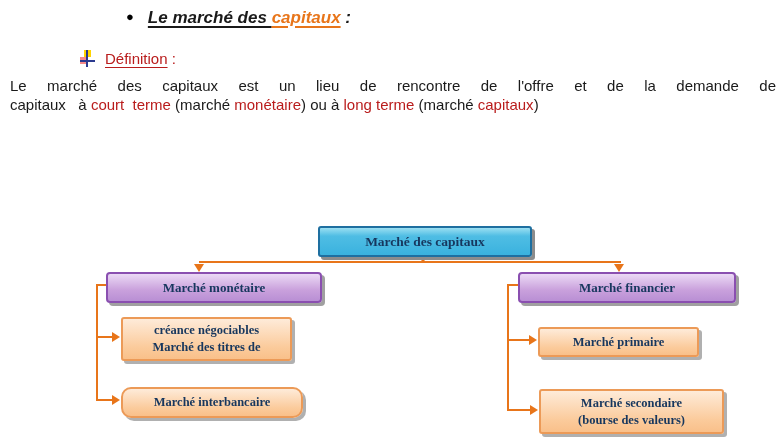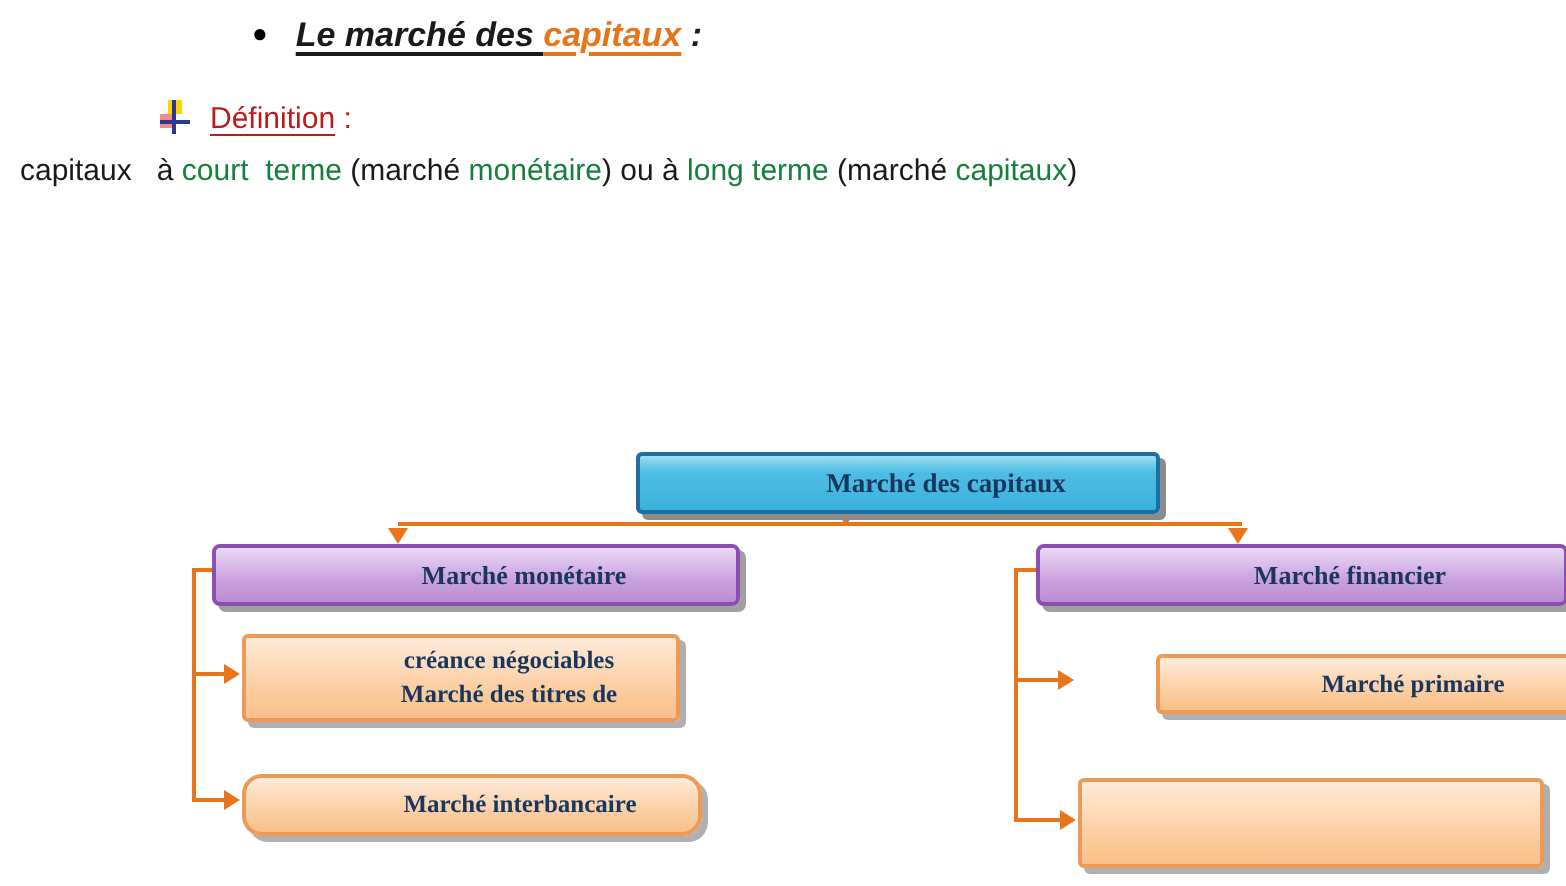--- a/index.html
+++ b/index.html
@@ -17,24 +17,24 @@
   .sec-heading .word{text-decoration:underline;text-underline-offset:3px;}
   .cross-icon{position:relative;display:inline-block;width:15px;height:17px;margin-right:10px;vertical-align:-3px;}
   .cross-icon .sq-yellow{position:absolute;left:4px;top:0;width:7px;height:7px;background:#FFD400;}
   .cross-icon .sq-pink{position:absolute;left:0;top:7px;width:7px;height:7px;background:#F58A8A;}
   .cross-icon .v{position:absolute;left:6px;top:0;width:2px;height:17px;background:#2B3A8F;}
   .cross-icon .h{position:absolute;left:0;top:10px;width:15px;height:2px;background:#2B3A8F;}
 
   .paragraph{position:absolute;left:10px;top:76px;width:766px;font-size:15px;line-height:19px;color:#1a1a1a;}
   .paragraph .jline{text-align:justify;text-align-last:justify;}
   .paragraph span{white-space:pre-wrap;}
-  .paragraph .red{color:#15803d;}
+  .paragraph .red{color:#b91c1c;}
 
   
-  .node{position:absolute;text-align:center;font-family:"Liberation Serif",serif;font-weight:bold;color:#17375E;border-radius:3px;display:flex;flex-direction:column;justify-content:center;padding-left:48px;}
+  .node{position:absolute;text-align:center;font-family:"Liberation Serif",serif;font-weight:bold;color:#17375E;border-radius:3px;display:flex;flex-direction:column;justify-content:center;}
   .node .l{display:block;}
   .node-blue{background:linear-gradient(180deg,#9ADFF2 0%,#4FBDE4 30%,#3AB2DE 100%);border:2px solid #1E6FA0;box-shadow:3px 3px 0 #8c8c8c;font-size:13.5px;}
   .node-purple{background:linear-gradient(180deg,#EBD9F5 0%,#C9A0DC 60%,#B98FD4 100%);border:2px solid #8A4FB0;border-radius:4px;box-shadow:3px 3px 0 #a0a0a0;font-size:13px;}
   .node-orange{background:linear-gradient(180deg,#FEEBD9 0%,#FBCB9C 70%,#F9C08A 100%);border:2px solid #EC9A57;box-shadow:3px 3px 0 #b0b0b0;font-size:12.5px;line-height:17px;}
 
   .cline{position:absolute;background:#E8751A;}
   .arr-down{position:absolute;width:0;height:0;border-left:5px solid transparent;border-right:5px solid transparent;border-top:8px solid #E8751A;}
   .arr-right{position:absolute;width:0;height:0;border-top:5px solid transparent;border-bottom:5px solid transparent;border-left:8px solid #E8751A;}
 </style>
 </head>
@@ -44,20 +44,21 @@
 
   <div class="title-line">
     <span class="title-bullet">●</span><span class="title-seg">Le marché des </span><span class="title-seg orange">capitaux</span><span class="title-colon"> :</span>
   </div>
 
   <div class="sec-heading" style="top:50px;">
     <span class="cross-icon"><span class="sq-yellow"></span><span class="sq-pink"></span><span class="v"></span><span class="h"></span></span><span class="word">Définition</span><span> :</span>
   </div>
 
   <div class="paragraph">
+    <div class="jline">Le marché des capitaux est un lieu de rencontre de l'offre et de la demande de</div>
     <div><span>capitaux   à </span><span class="red">court  terme</span><span> (marché </span><span class="red">monétaire</span><span>) ou à </span><span class="red">long terme</span><span> (marché </span><span class="red">capitaux</span><span>)</span></div>
   </div>
 
 
   <div>
 
     <div class="cline" style="left:422px;top:253px;width:2px;height:4px;"></div>
     <div class="arr-down" style="left:418px;top:255px;"></div>
     <div class="cline" style="left:199px;top:261px;width:422px;height:2px;"></div>
     <div class="arr-down" style="left:194px;top:264px;"></div>
@@ -91,21 +92,23 @@
 
     <div class="node node-orange" style="left:121px;top:317px;width:167px;height:40px;">
       <span class="l">créance négociables</span>
       <span class="l">Marché des titres de</span>
     </div>
 
     <div class="node node-orange" style="left:121px;top:387px;width:178px;height:27px;border-radius:10px;">
       <span class="l">Marché interbancaire</span>
     </div>
 
-    <div class="node node-orange" style="left:538px;top:327px;width:157px;height:26px;margin-left:40px;">
+    <div class="node node-orange" style="left:538px;top:327px;width:157px;height:26px;">
       <span class="l">Marché primaire</span>
     </div>
 
     <div class="node node-orange" style="left:539px;top:389px;width:181px;height:41px;">
+      <span class="l">Marché secondaire</span>
+      <span class="l">(bourse des valeurs)</span>
     </div>
 
   </div>
 </div>
 
 </body></html>

